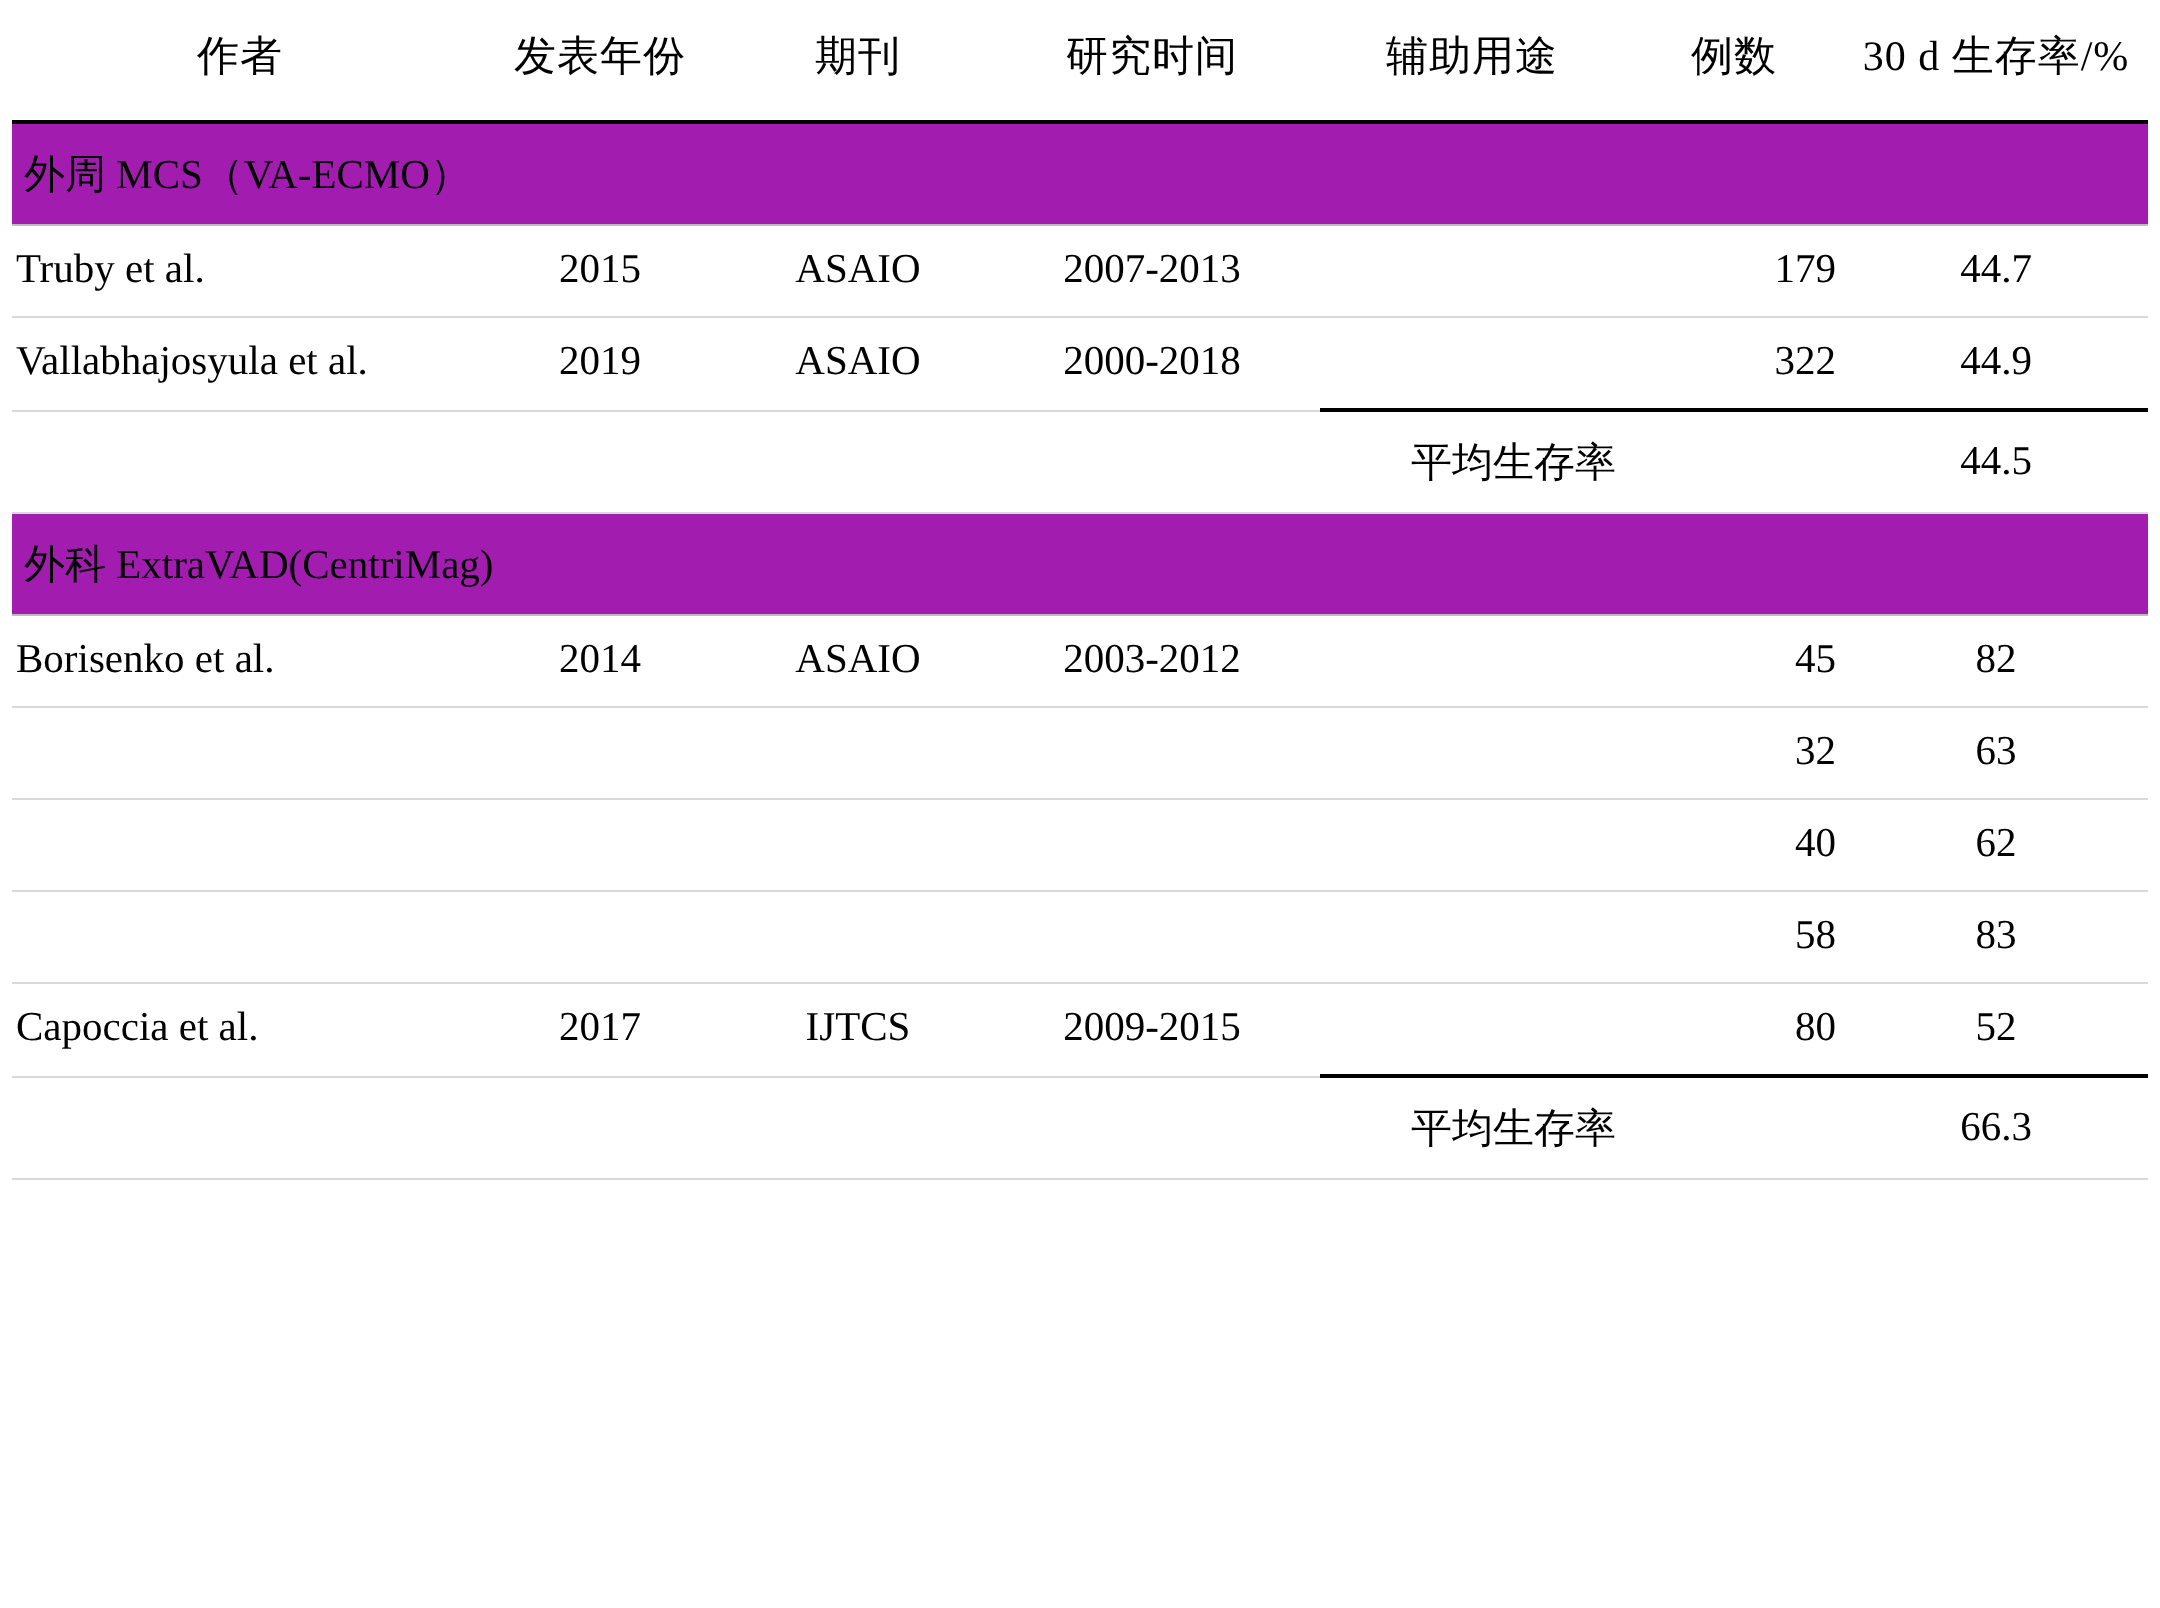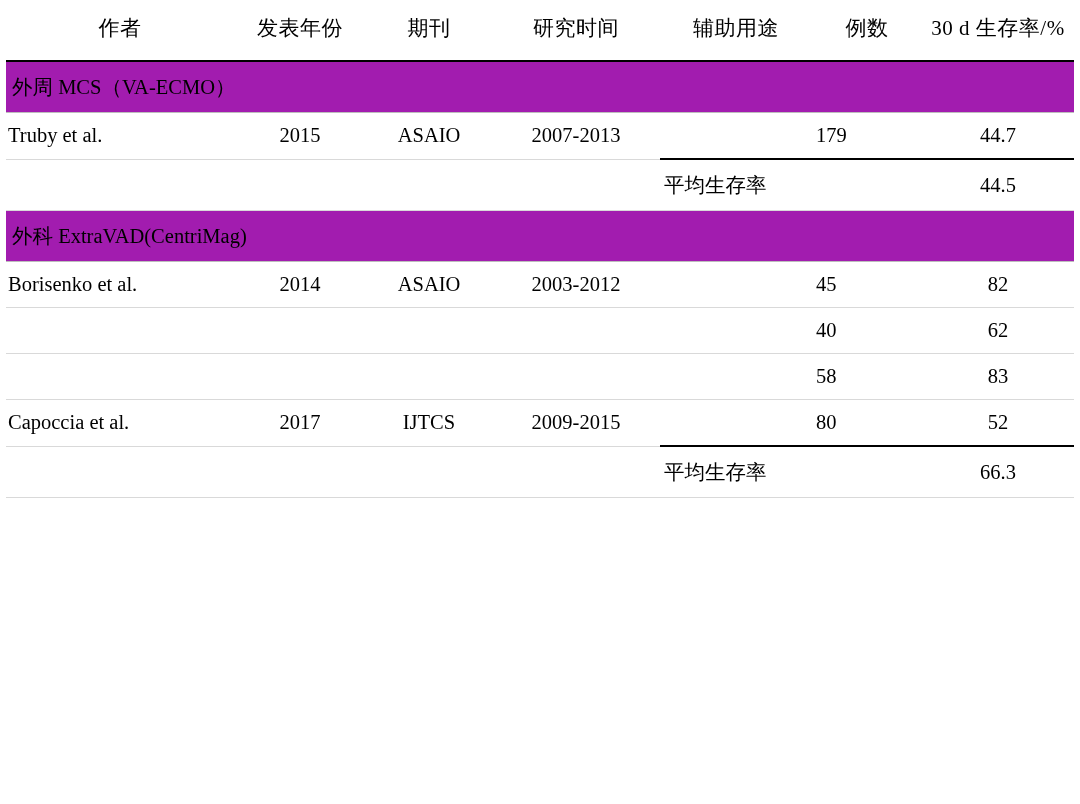--- a/index.html
+++ b/index.html
@@ -55,28 +55,28 @@
   tr.group-row td {
     background: #a21caf;
     text-align: left;
     padding: 11px 6px;
     border-bottom: 1px solid #bdbdbd;
     font-size: 20.5px;
   }
   td.author { text-align: left; padding-left: 2px; }
   td.year, td.journal, td.period { text-align: center; }
   td.use { text-align: center; }
-  td.cases { text-align: left; margin-top: 48px; }
+  td.cases { text-align: right; margin-top: 48px; }
   td.surv { text-align: center; margin-top: 20px; }
 
   tr.avg-row td {
     border-bottom: 1px solid #d9d9d9;
   }
   tr.avg-row td.use {
-    text-align: left;
+    text-align: right;
     border-top: 2px solid #000;
   }
   tr.avg-row td.cases {
     border-top: 2px solid #000;
   }
   tr.avg-row td.surv {
     border-top: 2px solid #000;
     text-align: center;
   }
   tr.avg-row td.blank {
@@ -122,20 +122,29 @@
       <tr>
         <td class="author">Truby et al.</td>
         <td class="year">2015</td>
         <td class="journal">ASAIO</td>
         <td class="period">2007-2013</td>
         <td class="use"></td>
         <td class="cases">179</td>
         <td class="surv">44.7</td>
       </tr>
 
+      <tr>
+        <td class="author">Vallabhajosyula et al.</td>
+        <td class="year">2019</td>
+        <td class="journal">ASAIO</td>
+        <td class="period">2000-2018</td>
+        <td class="use"></td>
+        <td class="cases">322</td>
+        <td class="surv">44.9</td>
+      </tr>
 
 
       <tr class="avg-row">
         <td class="author blank"></td>
         <td class="year blank"></td>
         <td class="journal blank"></td>
         <td class="period blank"></td>
         <td class="use">平均生存率</td>
         <td class="cases"></td>
         <td class="surv">44.5</td>
@@ -148,20 +157,29 @@
       <tr>
         <td class="author">Borisenko et al.</td>
         <td class="year">2014</td>
         <td class="journal">ASAIO</td>
         <td class="period">2003-2012</td>
         <td class="use"></td>
         <td class="cases">45</td>
         <td class="surv">82</td>
       </tr>
 
+      <tr class="sub-row">
+        <td class="author"></td>
+        <td class="year"></td>
+        <td class="journal"></td>
+        <td class="period"></td>
+        <td class="use"></td>
+        <td class="cases">32</td>
+        <td class="surv">63</td>
+      </tr>
 
       <tr class="sub-row">
         <td class="author"></td>
         <td class="year"></td>
         <td class="journal"></td>
         <td class="period"></td>
         <td class="use"></td>
         <td class="cases">40</td>
         <td class="surv">62</td>
       </tr>

